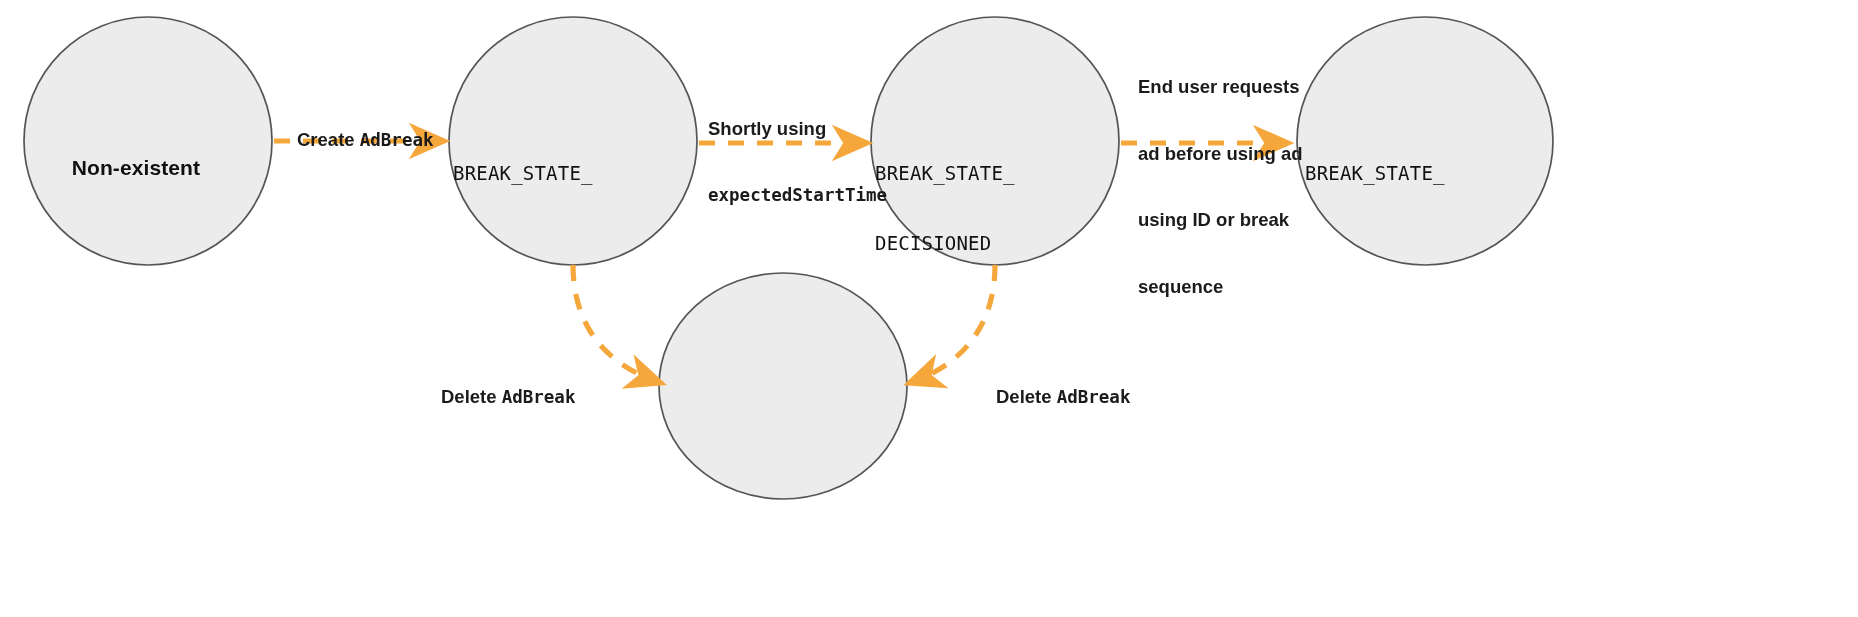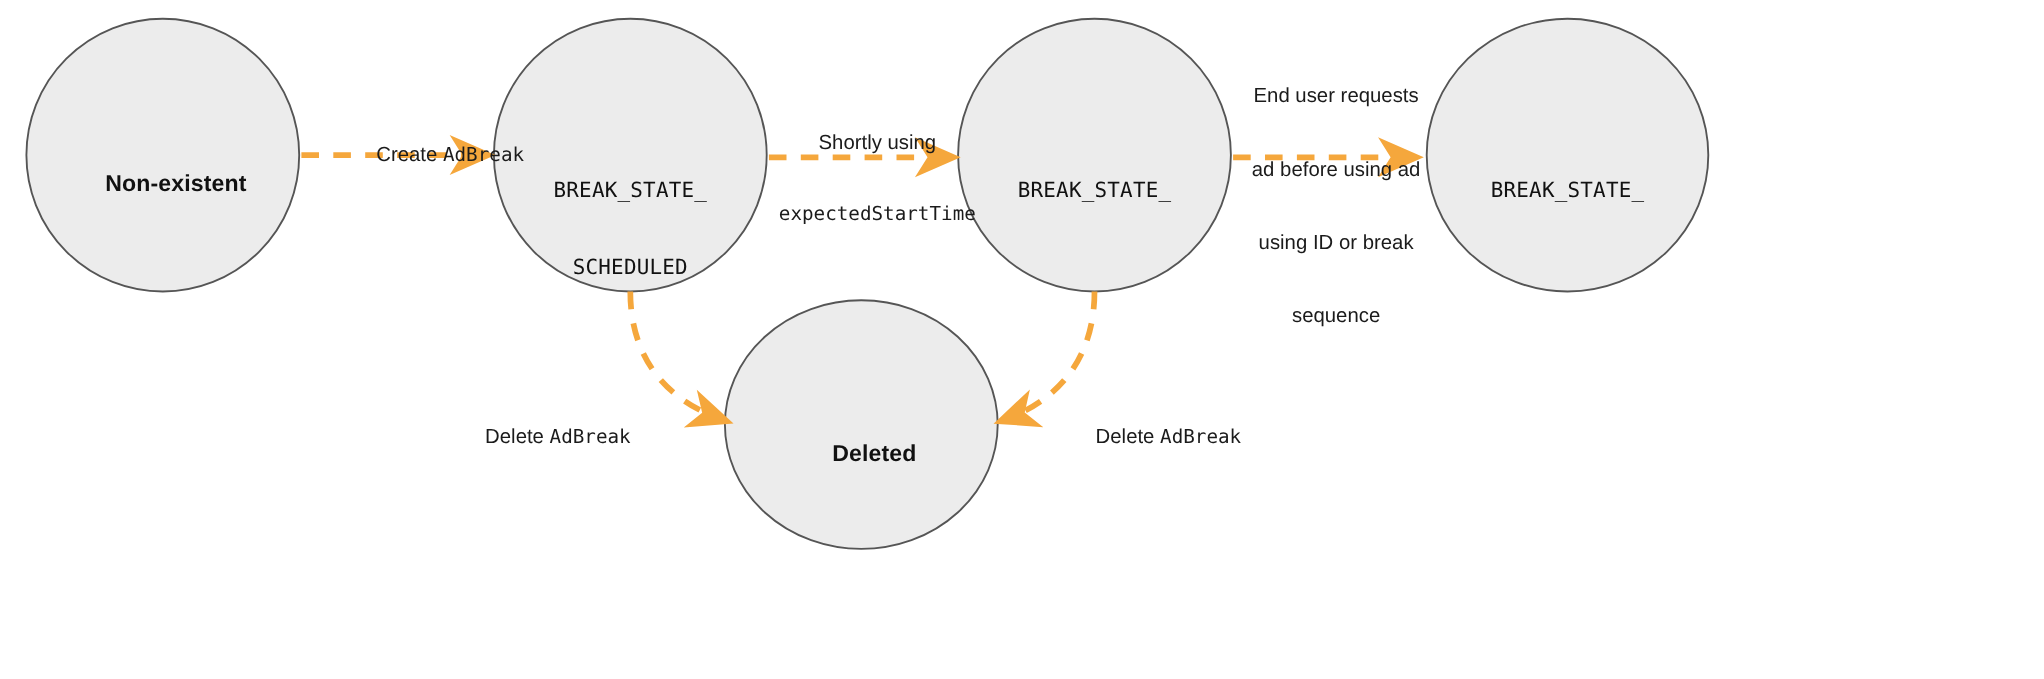--- a/index.html
+++ b/index.html
@@ -20,21 +20,20 @@
   svg.layer {
     position: absolute;
     left: 0;
     top: 0;
     width: 1858px;
     height: 617px;
     overflow: visible;
   }
   .node-label {
     position: absolute;
-    text-align: center;
     pointer-events: none;
     color: #111111;
     line-height: 1.22;
     white-space: pre;
   }
   .node-label.plain {
     font-family: "Liberation Sans", sans-serif;
     font-weight: bold;
     font-size: 21px;
     letter-spacing: 0.1px;
@@ -56,21 +55,21 @@
     font-family: "Liberation Sans", sans-serif;
     font-size: 18.5px;
   }
   .edge-label .mono {
     font-family: "DejaVu Sans Mono", monospace;
     font-size: 17.5px;
   }
   .edge-label .line {
     display: block;
   }
-  .lbl-left  { text-align: center; }
+  .lbl-left  { text-align: left; font-weight: bold; }
 </style>
 </head>
 <body>
 
 <div id="canvas">
 
   <svg class="layer" viewBox="0 0 1858 617" xmlns="http://www.w3.org/2000/svg">
     <defs>
       <marker id="arrowhead" markerWidth="9" markerHeight="8" refX="6.6" refY="4" orient="auto" markerUnits="strokeWidth">
         <path d="M0.4,0.5 L8.4,4 L0.4,7.5 L2.6,4 Z" fill="#F5A73C"></path>
@@ -103,36 +102,33 @@
 
     <path d="M995,265 C995,320 968,362 912,382" fill="none" stroke="#F5A73C" stroke-width="5.2" stroke-dasharray="16 13" stroke-linecap="butt" marker-end="url(#arrowhead)"></path>
   </svg>
 
   <div class="node-label plain" style="left:48px; top:129px; width:200px;">
     <span class="line">Non-existent</span>
   </div>
 
   <div class="node-label mono" style="left:453px; top:116px; width:240px;">
     <span class="line" style="display:block">BREAK_STATE_</span>
-    <span class="line" style="display:block">SCHEDULED</span>
   </div>
 
   <div class="node-label mono" style="left:875px; top:116px; width:240px;">
     <span class="line" style="display:block">BREAK_STATE_</span>
+    <span class="line" style="display:block">DECISIONED</span>
   </div>
 
   <div class="node-label mono" style="left:1305px; top:116px; width:240px;">
     <span class="line" style="display:block">BREAK_STATE_</span>
   </div>
 
-  <div class="node-label plain" style="left:683px; top:374px; width:200px;">
-    <span class="line">Deleted</span>
-  </div>
 
-  <div class="edge-label lbl-left" style="left:297px; top:86px;margin-left:45px;">
+  <div class="edge-label lbl-left" style="left:297px; top:86px;">
     <span class="line"><span class="sans">Create </span><span class="mono">AdBreak</span></span>
   </div>
 
   <div class="edge-label lbl-left" style="left:708px; top:75px;">
     <span class="line"><span class="sans">Shortly using</span></span>
     <span class="line"><span class="mono">expectedStartTime</span></span>
   </div>
 
   <div class="edge-label lbl-left" style="left:1138px; top:33px;">
     <span class="line"><span class="sans">End user requests</span></span>

